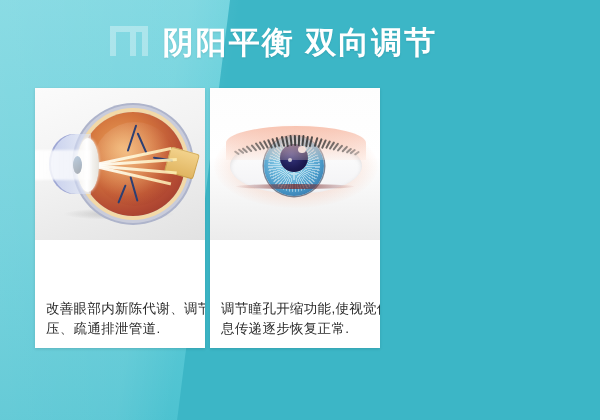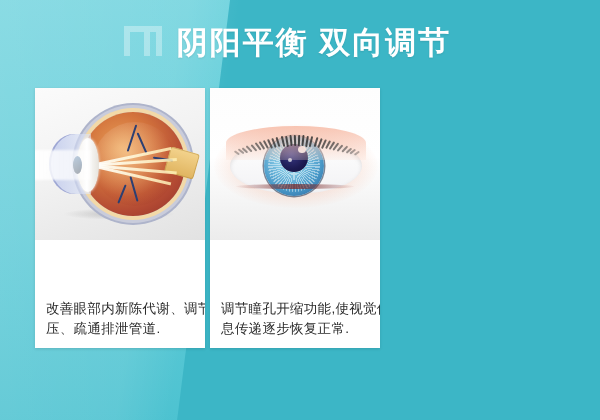--- a/index.html
+++ b/index.html
@@ -18,21 +18,21 @@
     clip-path:polygon(0 0,100% 0,77% 100%,0 100%);
     opacity:.95;
   }
   .bg-diag2{
     position:absolute;left:0;top:0;width:600px;height:100%;
     background:linear-gradient(100deg,rgba(255,255,255,.16) 0%,rgba(255,255,255,.10) 28%,rgba(255,255,255,0) 36%);
     pointer-events:none;
   }
 
   
-  .header{position:absolute;left:14px;top:0;width:487px;height:88px;}
+  .header{position:absolute;left:0;top:0;width:487px;height:88px;}
   .watermark{
     position:absolute;left:110px;top:26px;width:38px;height:32px;
     color:rgba(255,255,255,.34);font-size:40px;line-height:30px;font-weight:400;
     letter-spacing:0;user-select:none;
   }
   .wm-shape{
     position:absolute;left:0;top:0;width:38px;height:30px;
     border-top:6px solid rgba(255,255,255,.34);
     border-left:6px solid rgba(255,255,255,.34);
     border-right:6px solid rgba(255,255,255,.34);

